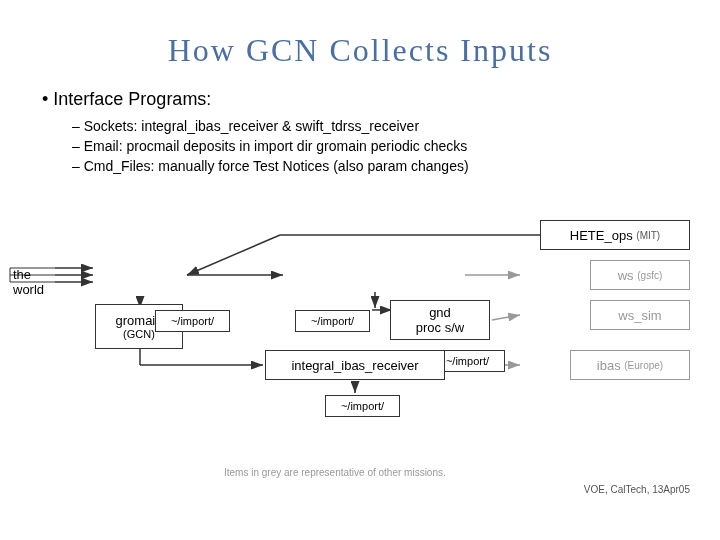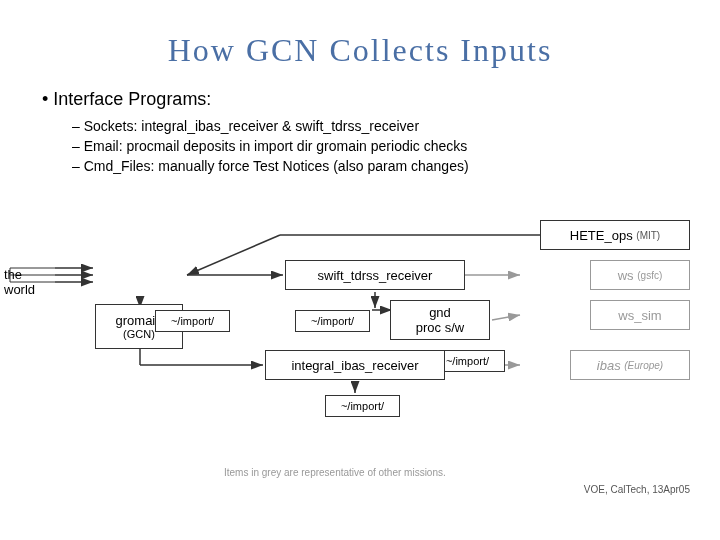--- a/index.html
+++ b/index.html
@@ -145,21 +145,20 @@
       left: 265px;
       width: 180px;
       height: 30px;
     }
 
     .ibas-box {
       top: 130px;
       right: 30px;
       width: 120px;
       height: 30px;
-      font-style: italic;
     }
 
     .import4-box {
       top: 175px;
       left: 325px;
       width: 75px;
       height: 22px;
       font-size: 11px;
     }
 
@@ -167,21 +166,21 @@
       top: 130px;
       left: 430px;
       width: 75px;
       height: 22px;
       font-size: 11px;
     }
 
     .world-label {
       position: absolute;
       top: 47px;
-      left: 4px;
+      left: 13px;
       font-size: 13px;
       font-family: Arial, sans-serif;
     }
 
     .footnote {
       position: absolute;
       bottom: 5px;
       right: 30px;
       font-size: 10px;
       color: #555;
@@ -292,23 +291,20 @@
     </div>
 
     <div class="box gromain-box">
       <span>gromain</span>
       <span style="font-size:11px;">(GCN)</span>
     </div>
 
     <div class="world-label" style="white-space:pre;">the
 world</div>
 
-    <div class="box swift-box">
-      <span>swift_tdrss_receiver</span>
-    </div>
 
     <div class="box ws-box box-gray">
       <span>ws</span>&nbsp;<span class="ws-gsfc">(gsfc)</span>
     </div>
 
     <div class="box ws-sim-box box-gray">
       <span>ws_sim</span>
     </div>
 
     <div class="box import1-box">

